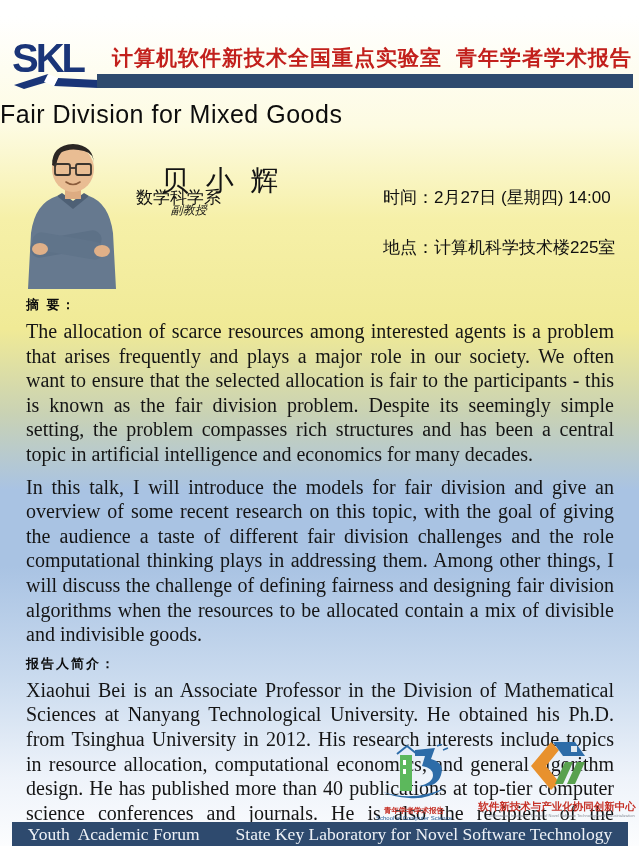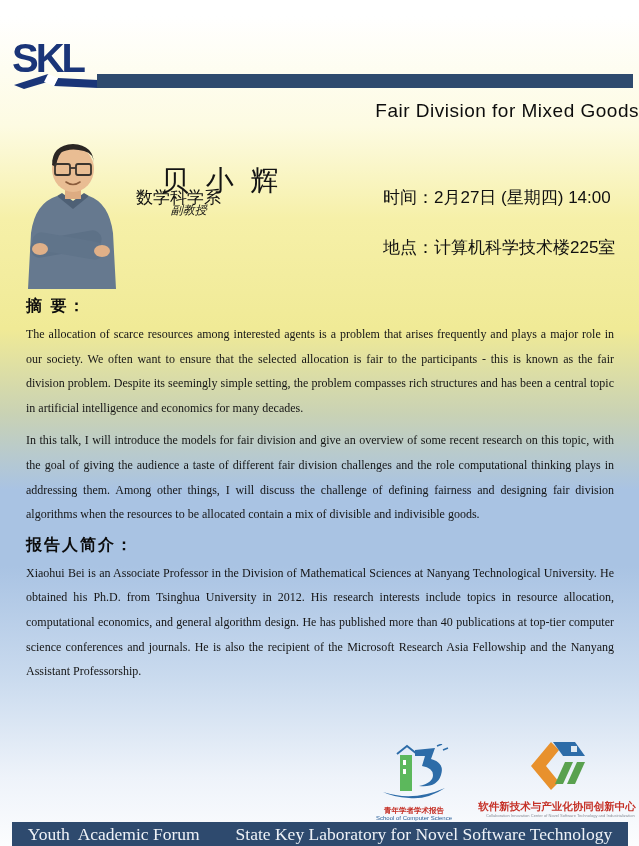--- a/index.html
+++ b/index.html
@@ -19,41 +19,41 @@
     display:flex; justify-content:space-between;
     font-size:21px; font-weight:bold; color:#c2201c; letter-spacing:1px;
     white-space:nowrap;
   }
   .header-bar {
     position:absolute; left:97px; top:58px; width:536px; height:14px;
     background:#2e4a6e;
   }
   
   .talk-title {
-    position:absolute; left:0; top:84px; width:639px; text-align:right;
-    font-size:19px; font-weight:400; color:#0d0d0d; letter-spacing:0.5px;
+    position:absolute; left:0; top:84px; width:639px; text-align:left;
+    font-size:25px; font-weight:400; color:#0d0d0d; letter-spacing:0.5px;
   }
   
   .photo { position:absolute; left:10px; top:123px; width:113px; height:150px; }
   .name-row { position:absolute; left:143px; top:128px; white-space:pre; }
   .speaker-name { font-family:"DejaVu Serif", serif; font-size:28px; color:#141414; letter-spacing:4px; }
   .speaker-title { font-size:12px; color:#141414; margin-left:10px;font-style:italic; }
   .sp-text { position:absolute; font-size:17px; color:#101010; white-space:pre; }
   .dept { left:136px; top:170px; }
   .time { left:383px; top:170px; }
   .univ { left:143px; top:238px; }
   .loc  { left:383px; top:220px; }
   
   .content { position:absolute; left:26px; top:280px; width:588px; color:#151515; }
   .content h2 {
-    font-size:16px; font-weight:bold; color:#0c0c0c; letter-spacing:2px;
+    font-size:13px; font-weight:bold; color:#0c0c0c; letter-spacing:2px;
     margin-bottom:5px; font-family:"Liberation Sans", sans-serif;
   }
   .content p {
-    font-family:"Liberation Serif", serif; font-size:12px; line-height:24.6px;
+    font-family:"Liberation Serif", serif; font-size:20px; line-height:24.6px;
     text-align:justify; margin-bottom:8px;
   }
   .content h2.bio-h { margin-top:2px; }
   
   .logo-fig { position:absolute; text-align:center; }
   .nju-fig { left:364px; top:728px; width:100px; }
   .cic-fig { left:478px; top:724px; width:158px; }
   .logo-cap-cn { font-size:7.5px; color:#c53026; font-weight:bold; line-height:9px; white-space:nowrap; }
   .cic-cap-cn { font-size:10.5px; color:#c53026; font-weight:bold; line-height:13px; white-space:nowrap; }
   .logo-cap-en { font-size:6px; color:#2a6099; line-height:7px; white-space:nowrap; }
@@ -71,20 +71,24 @@
 
 <div id="poster">
 
   <div class="skl-logo">
     <svg width="88" height="54" viewBox="0 0 88 54">
       <text x="0" y="36" font-family="Liberation Sans, sans-serif" font-size="40" font-weight="bold" letter-spacing="-3" fill="#1a3578">SKL</text>
       <polygon points="2,49 36,38 42,44 12,53" fill="#1a3578"></polygon>
       <polygon points="46,42 86,44 86,52 42,50" fill="#1a3578"></polygon>
       <polygon points="36,38 46,42 42,50 32,46" fill="#ffffff"></polygon>
     </svg>
+  </div>
+  <div class="header-titles">
+    <span>计算机软件新技术全国重点实验室</span>
+    <span>青年学者学术报告</span>
   </div>
   <div class="header-bar"></div>
 
   <div class="talk-title">Fair Division for Mixed Goods</div>
 
   <div class="photo">
     <svg width="113" height="150" viewBox="0 0 113 150">
 
       <path d="M18,150 L21,94 Q25,64 47,57 L63,63 L79,57 Q99,64 103,94 L106,150 Z" fill="#66798f"></path>
       <path d="M47,57 L63,70 L79,57 L74,54 L63,62 L52,54 Z" fill="#4e6075"></path>

